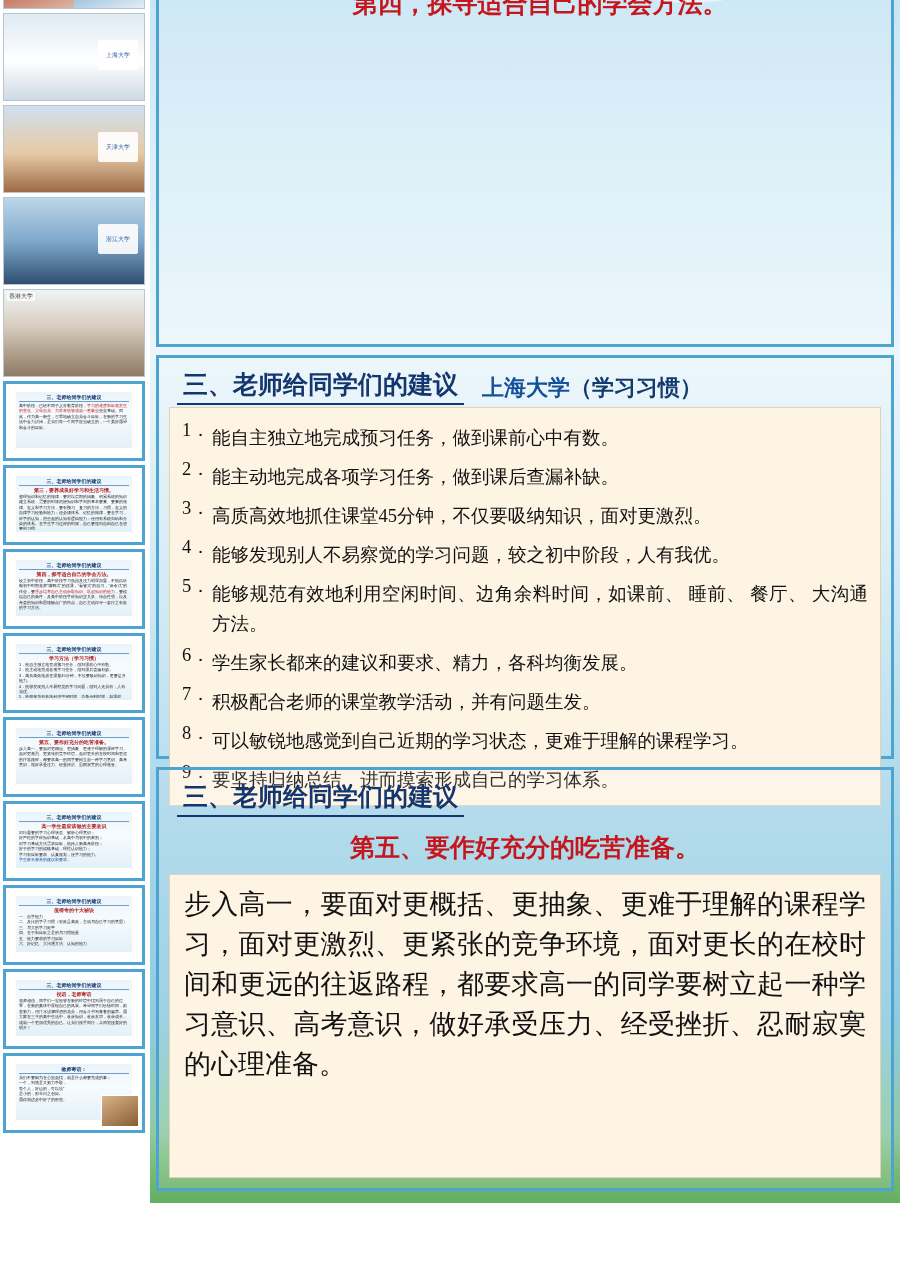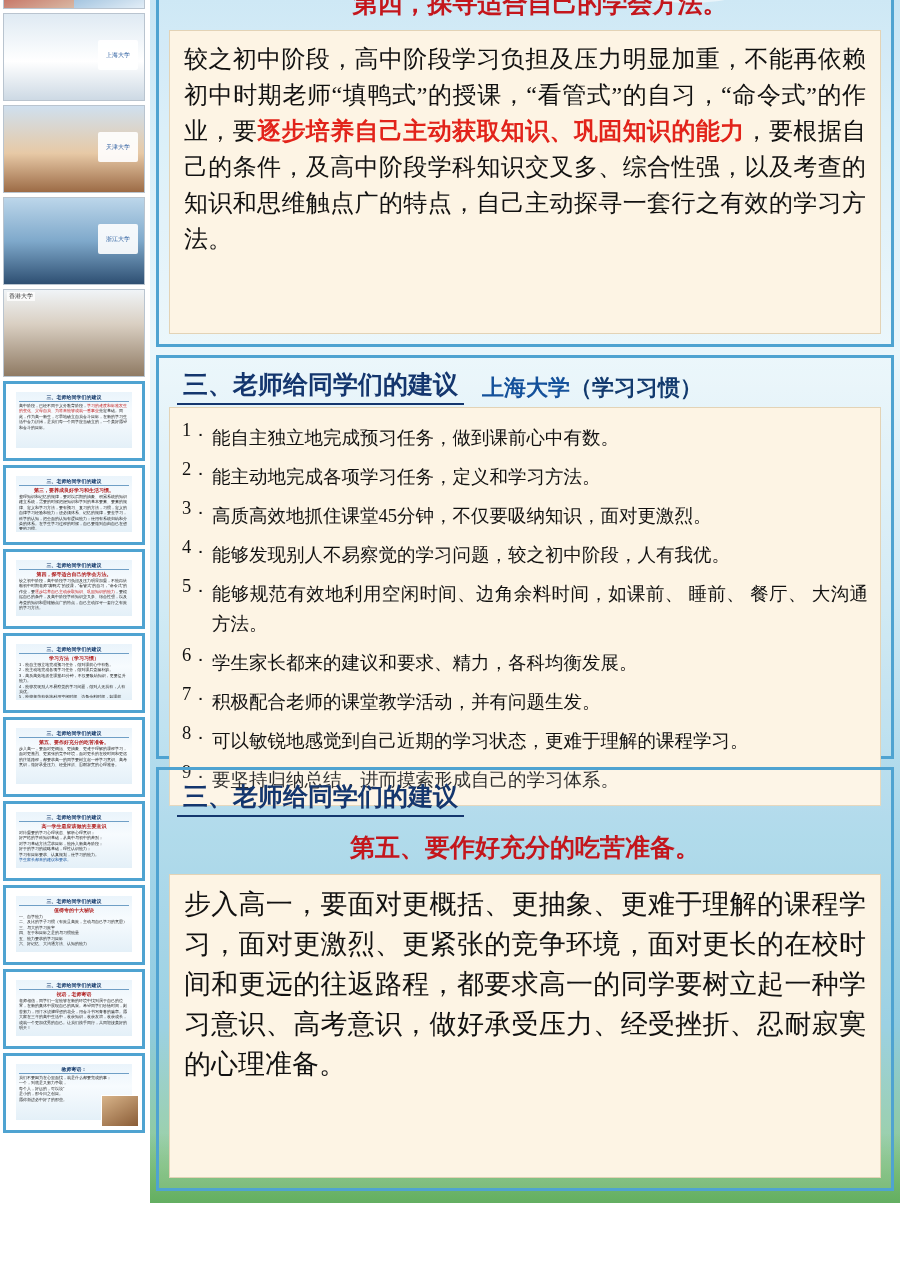--- a/index.html
+++ b/index.html
@@ -318,39 +318,38 @@
 
     <div class="cloud c1"></div>
     <div class="cloud c2"></div>
     <div class="cloud c3"></div>
 
     <div class="slide s1">
       <div class="slide-head">
         <div class="slide-title">三、老师给同学们的建议</div>
       </div>
       <div class="subtitle left-ind">第四，探寻适合自己的学会方法。</div>
-      <div class="body-box"><span>较之初中阶段，高中阶段学习负担及压力明显加重，不能再依赖初中时期老师“填鸭式”的授课，“看管式”的自习，“命令式”的作业，要</span><span class="red">逐步培养自己主动获取知识、巩固知识的能力</span><span>，要根据自己的条件，及高中阶段学科知识交叉多、综合性强，以及考查的知识和思维触点广的特点，自己主动探寻一套行之有效的学习方法。</span></div>
     </div>
 
     <div class="slide s2">
       <div class="slide-head">
         <div class="slide-title">三、老师给同学们的建议</div>
         <div class="head-extra">
           <span>上海大学</span><span class="dark">（学习习惯）</span>
         </div>
       </div>
       <div class="list-box">
         <ol>
             <li>
               <span class="li-num">1．</span>
               <span class="li-txt">能自主独立地完成预习任务，做到课前心中有数。</span>
             </li>
             <li>
               <span class="li-num">2．</span>
-              <span class="li-txt">能主动地完成各项学习任务，定义和学习方法。</span>
+              <span class="li-txt">能主动地完成各项学习任务，做到课后查漏补缺。</span>
             </li>
             <li>
               <span class="li-num">3．</span>
               <span class="li-txt">高质高效地抓住课堂45分钟，不仅要吸纳知识，面对更激烈。</span>
             </li>
             <li>
               <span class="li-num">4．</span>
               <span class="li-txt">能够发现别人不易察觉的学习问题，较之初中阶段，人有我优。</span>
             </li>
             <li>

